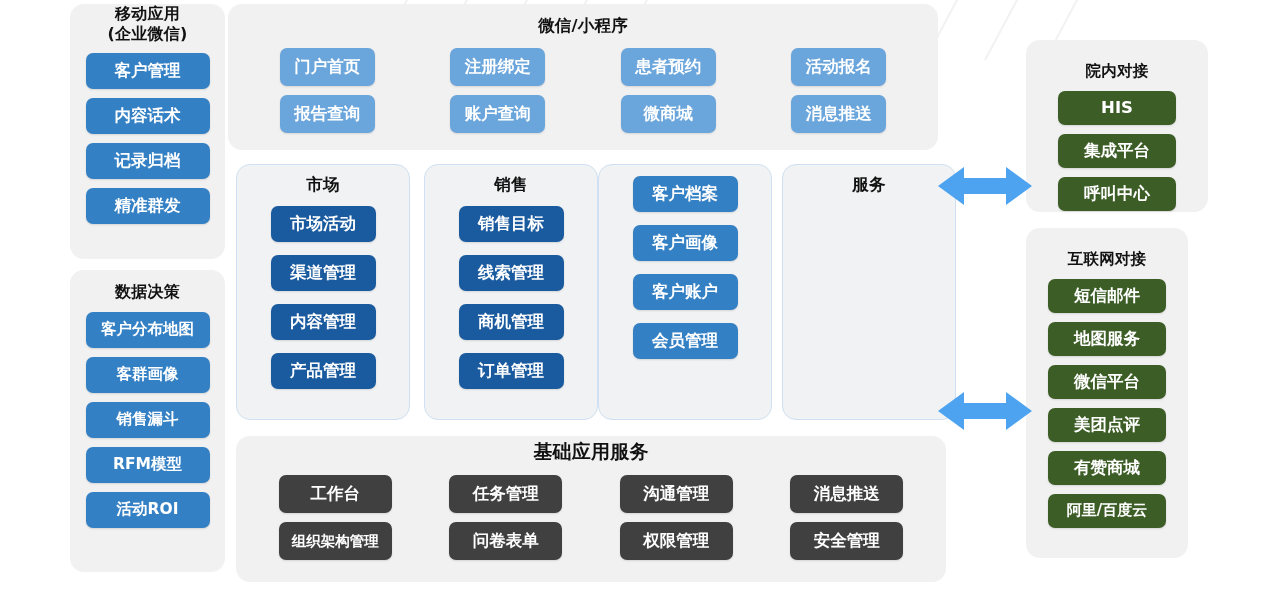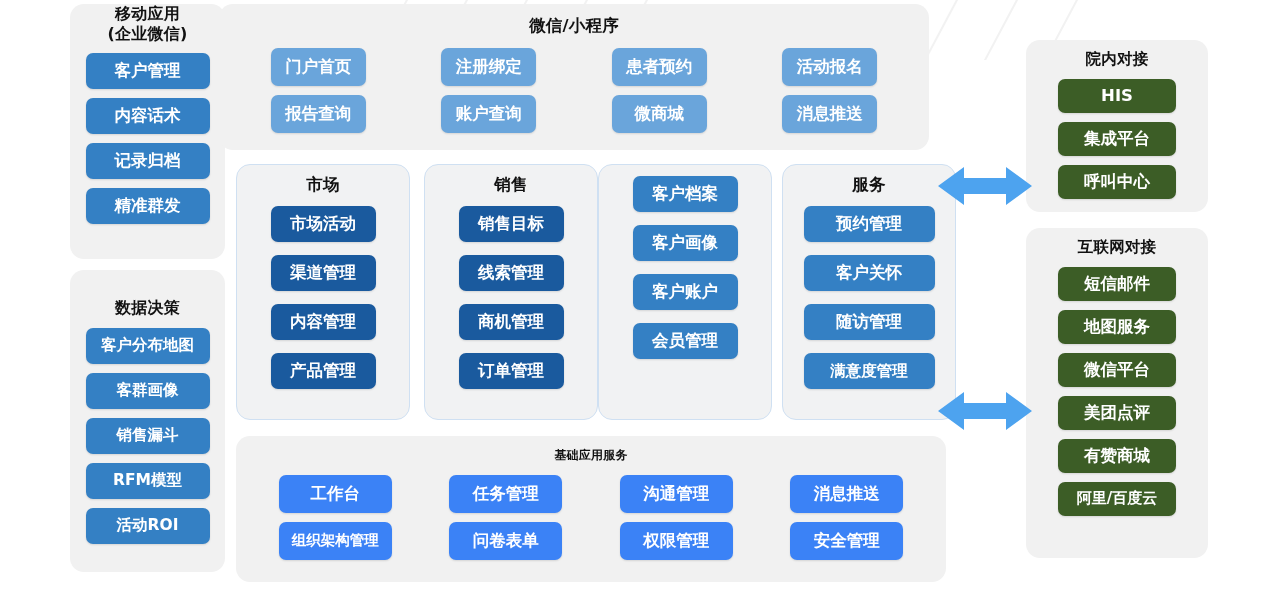--- a/index.html
+++ b/index.html
@@ -64,44 +64,44 @@
     border-radius: 7px;
     color: #ffffff;
     font-weight: bold;
     text-align: center;
     white-space: nowrap;
     box-shadow: 0 1px 2px rgba(0,0,0,0.12);
   }
   .chip.blue-mid   { background: #3480c4; }
   .chip.blue-light { background: #6aa5db; }
   .chip.blue-dark  { background: #1a5a9e; }
-  .chip.green-mid  { background: #3b82f6; }
+  .chip.green-mid  { background: #404040; }
   .chip.green-dark { background: #3c5d26; }
 
   
   #panel-mobile { left: 70px;  top: 4px;   width: 155px; height: 255px; }
   #panel-mobile .panel-title { font-size: 16px; }
   #panel-data   { left: 70px;  top: 270px; width: 155px; height: 302px; }
-  #panel-data .panel-title { font-size: 16px; padding-top: 28px; }
+  #panel-data .panel-title { font-size: 16px; padding-top: 12px; }
   .left-list {
     display: flex;
     flex-direction: column;
     align-items: center;
     gap: 9px;
     margin-top: 10px;
   }
   .left-list .chip {
     width: 124px;
     height: 36px;
     font-size: 16.5px;
   }
   #panel-data .left-list .chip { font-size: 15.5px; }
 
   
-  #panel-wechat { left: 219px; top: 4px; width: 710px; height: 146px; }
+  #panel-wechat { left: 228px; top: 4px; width: 710px; height: 146px; }
   #panel-wechat .panel-title { font-size: 16.5px; padding-top: 12px; }
   .grid4 {
     display: grid;
     grid-template-columns: repeat(4, 1fr);
     justify-items: center;
     row-gap: 9px;
     margin-top: 12px;
     padding: 0 14px;
   }
   .grid4 .chip {
@@ -131,28 +131,28 @@
   .col-list .chip {
     width: 105px;
     height: 36px;
     font-size: 16.5px;
   }
   #col-service .col-list .chip { width: 131px; }
   #col-service .col-list .chip.small { font-size: 15.5px; }
 
   
   #panel-base { left: 236px; top: 436px; width: 710px; height: 146px; }
-  #panel-base .panel-title { font-size: 12px; padding-top: 12px; }
+  #panel-base .panel-title { font-size: 19px; padding-top: 4px; }
   #panel-base .grid4 .chip { width: 113px; height: 38px; font-size: 16.5px; }
   #panel-base .grid4 .chip.small { font-size: 14.5px; }
 
   
   #panel-hospital { left: 1026px; top: 40px;  width: 182px; height: 172px; }
-  #panel-internet { left: 1026px; top: 228px; width: 182px; height: 330px; }
-  .right-title { font-size: 15.5px; padding-top: 10px; }
+  #panel-internet { left: 1026px; top: 228px; width: 162px; height: 330px; }
+  .right-title { font-size: 15.5px; padding-top: 22px; }
   .right-list {
     display: flex;
     flex-direction: column;
     align-items: center;
     gap: 9px;
     margin-top: 10px;
   }
   .right-list .chip {
     width: 118px;
     height: 34px;
@@ -247,26 +247,20 @@
     <div class="col-list">
       <div class="chip blue-mid">客户档案</div>
       <div class="chip blue-mid">客户画像</div>
       <div class="chip blue-mid">客户账户</div>
       <div class="chip blue-mid">会员管理</div>
     </div>
   </div>
 
   <div class="panel bordered col" id="col-service">
     <div class="panel-title">服务</div>
-    <div class="col-list">
-      <div class="chip blue-mid">预约管理</div>
-      <div class="chip blue-mid">客户关怀</div>
-      <div class="chip blue-mid">随访管理</div>
-      <div class="chip blue-mid small">满意度管理</div>
-    </div>
   </div>
 
   <div class="panel" id="panel-base">
     <div class="panel-title">基础应用服务</div>
     <div class="grid4">
       <div class="chip green-mid">工作台</div>
       <div class="chip green-mid">任务管理</div>
       <div class="chip green-mid">沟通管理</div>
       <div class="chip green-mid">消息推送</div>
       <div class="chip green-mid small">组织架构管理</div>

